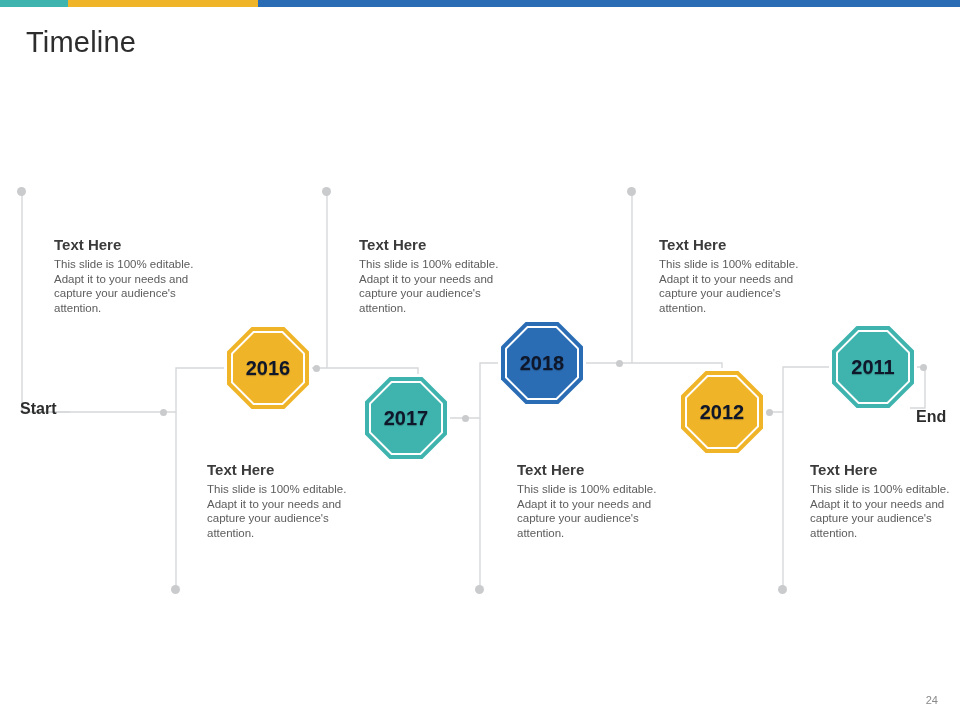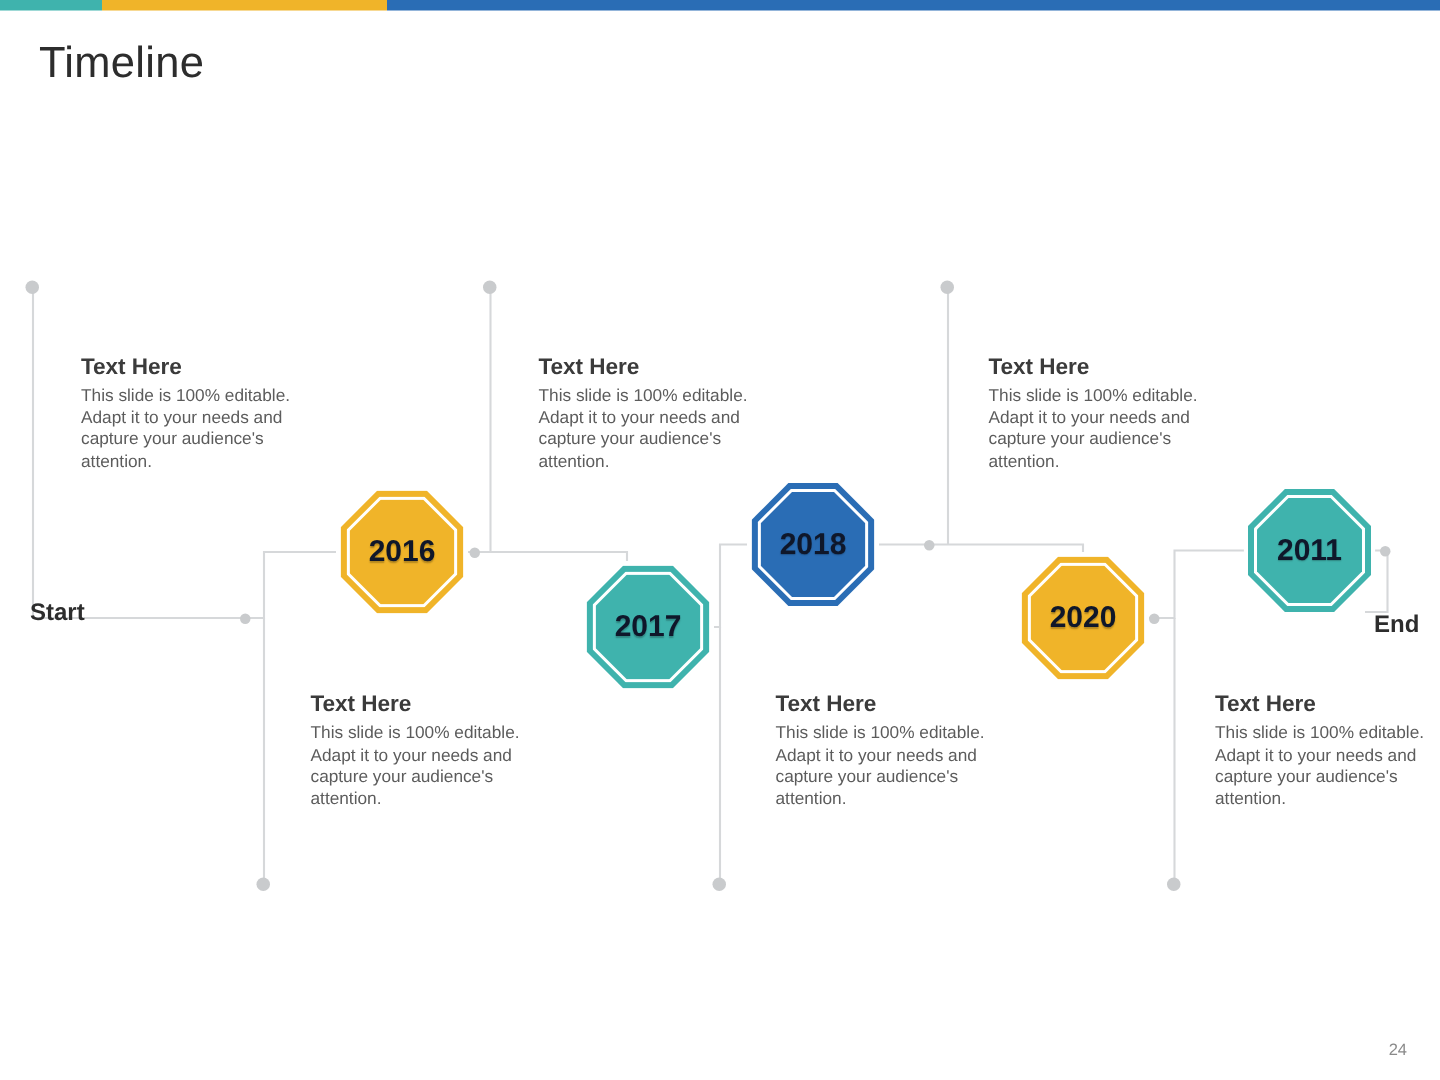--- a/index.html
+++ b/index.html
@@ -187,42 +187,42 @@
 
 
   <div class="node" style="left:224px; top:324px;">
     <div class="oct outer"></div>
     <div class="oct mid" style="background:#f0b429;"></div>
     <div class="oct inner"></div>
     <div class="oct core" style="background:#f0b429;"></div>
     <span class="node-label">2016</span>
   </div>
 
-  <div class="node" style="left:388px; top:374px;align-items:center;">
+  <div class="node" style="left:362px; top:374px;align-items:center;">
     <div class="oct outer"></div>
     <div class="oct mid" style="background:#3fb3ad;"></div>
     <div class="oct inner"></div>
     <div class="oct core" style="background:#3fb3ad;"></div>
     <span class="node-label">2017</span>
   </div>
 
   <div class="node" style="left:498px; top:319px;">
     <div class="oct outer"></div>
     <div class="oct mid" style="background:#2a6db5;"></div>
     <div class="oct inner"></div>
     <div class="oct core" style="background:#2a6db5;"></div>
     <span class="node-label">2018</span>
   </div>
 
   <div class="node" style="left:678px; top:368px;">
     <div class="oct outer"></div>
     <div class="oct mid" style="background:#f0b429;"></div>
     <div class="oct inner"></div>
     <div class="oct core" style="background:#f0b429;"></div>
-    <span class="node-label">2020</span>
+    <span class="node-label">2012</span>
   </div>
 
   <div class="node" style="left:829px; top:323px;">
     <div class="oct outer"></div>
     <div class="oct mid" style="background:#3fb3ad;"></div>
     <div class="oct inner"></div>
     <div class="oct core" style="background:#3fb3ad;"></div>
     <span class="node-label">2011</span>
   </div>
 

